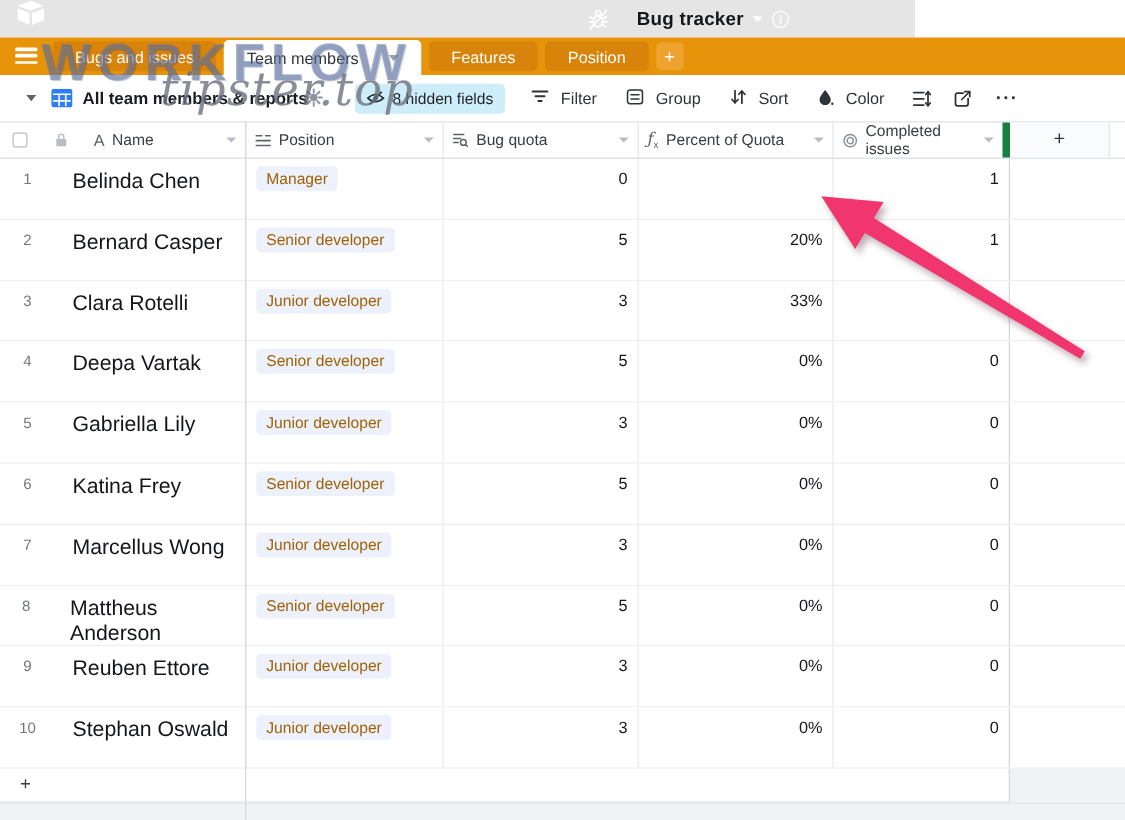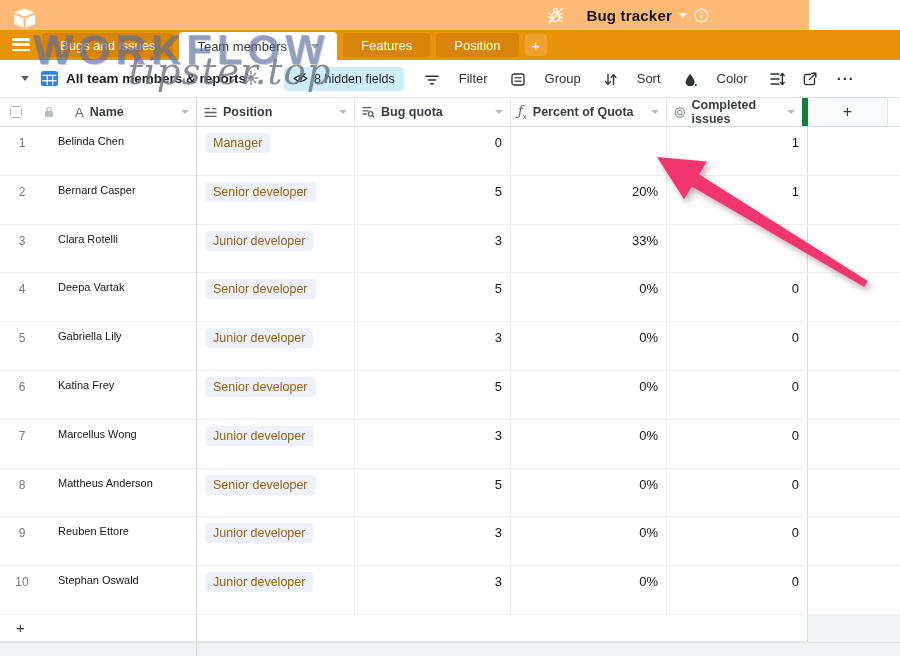--- a/index.html
+++ b/index.html
@@ -1,70 +1,70 @@
 <!DOCTYPE html>
 <html><head>
 <meta charset="utf-8">
 <style>
   * { margin:0; padding:0; box-sizing:border-box; }
   html,body { width:900px; height:656px; overflow:hidden; }
   body { font-family:"Liberation Sans", sans-serif; background:#fff; position:relative; }
 
   
-  .topbar { position:absolute; left:0; top:0; width:809px; height:30px; background:#fdba74; display:flex; align-items:flex-end; }
+  .topbar { position:absolute; left:0; top:0; width:732px; height:30px; background:#e5e5e5; display:flex; align-items:flex-start; }
   .logo { margin-left:12px; }
   .base-title { position:absolute; right:100px; top:0; height:30px; display:flex; align-items:center; gap:7px; color:#fff; }
   .base-title .name { font-size:15px; font-weight:700; letter-spacing:.2px; }
   .caret { width:0; height:0; border-left:4px solid transparent; border-right:4px solid transparent; border-top:5px solid rgba(255,255,255,.85); }
 
   
   .tabbar { position:absolute; left:0; top:30px; width:900px; height:30px; background:#E8940A; display:flex; align-items:flex-end; }
   .hamburger { width:18px; height:13px; margin:0 12px 9px 12px; display:flex; flex-direction:column; justify-content:space-between; cursor:pointer; }
   .hamburger span { display:block; height:2.5px; background:#fff; border-radius:2px; }
   .tab { height:24px; margin-bottom:3px; padding:0 18px; display:flex; align-items:center; border-radius:4px; color:#fff; font-size:13px; background:#D8830A; margin-right:6px; white-space:nowrap; }
   .tab.active { height:28px; margin-bottom:0; background:#fff; color:#333538; border-radius:4px 4px 0 0; gap:24px; }
   .tab.active .tabcaret { width:0; height:0; border-left:4px solid transparent; border-right:4px solid transparent; border-top:5px solid #9aa0a6; }
   .addtab { width:22px; height:22px; margin-bottom:4px; background:#EFA32F; border-radius:4px; color:#fff; font-size:15px; display:flex; align-items:center; justify-content:center; }
 
   
   .toolbar { position:absolute; left:0; top:60px; width:900px; height:37px; background:#fff; display:flex; align-items:center; font-size:13px; color:#2f3237; }
   .tb-caret { width:0; height:0; border-left:4px solid transparent; border-right:4px solid transparent; border-top:5px solid #5f6368; margin:0 12px 0 21px; }
   .view-name { font-weight:700; font-size:13.5px; color:#1a1c1f; margin-left:8px; }
   .pill { margin-left:38px; background:#CDEEF8; border-radius:4px; padding:5px 9px; display:flex; align-items:center; gap:6px; font-size:12.5px; color:#1f2328; }
-  .tbtn { display:flex; align-items:flex-end; gap:20px; margin-left:23px; color:#2f3237; }
+  .tbtn { display:flex; align-items:flex-start; gap:10px; margin-left:23px; color:#2f3237; }
   .tbtn svg, .pill svg { display:block; }
   .more-dots { margin-left:20px; font-size:15px; letter-spacing:1px; color:#2f3237; font-weight:700; }
 
   
   .grid { position:absolute; left:0; top:97px; width:900px; bottom:0; background:#fff; }
   .side-canvas { position:absolute; left:808px; top:30px; right:0; bottom:0; background:#F1F2F4; }
   .footer-strip { position:absolute; left:0; right:0; top:545px; bottom:0; background:#F1F2F4; border-top:1px solid #e3e5e9; }
   .full-vline { position:absolute; left:196px; top:0; bottom:0; width:1px; background:#d5d8dd; z-index:3; }
 
   .ghead { position:relative; display:flex; height:30px; border-top:1px solid #dee1e6; border-bottom:1px solid #d8dbe0; background:#fff; z-index:2; font-size:12.5px; color:#3a3d42; }
   .hc { display:flex; align-items:center; border-right:1px solid #e2e5e9; padding:0 7px; }
-  .hc .lbl { margin-left:6px;font-weight:bold; }
+  .hc .lbl { margin-left:6px; }
   .hcaret { margin-left:auto; width:0; height:0; border-left:4px solid transparent; border-right:4px solid transparent; border-top:4px solid #b8bcc2; }
   .hc0 { width:197px; border-right:1px solid #d5d8dd; padding-left:10px; }
   .hc1 { width:158px; } .hc2 { width:156px; } .hc3 { width:156px; }
   .hc4 { width:141px; border-right:6px solid #15803d; }
   .hc5 { width:80px; background:#FAFBFC; justify-content:center; font-size:16px; color:#33363b; border-right:1px solid #e2e5e9; }
   .hfill { flex:1; background:#fff; }
   .checkbox { width:12px; height:12px; border:1px solid #b9bdc4; border-radius:2.5px; background:#fff; }
   .lockicon { margin-left:22px; }
   .a-icon { margin-left:21px; font-size:13px; color:#5f6368; font-weight:400; }
   .fx { font-size:13px; font-style:italic; font-family:"DejaVu Serif", serif; color:#5f6368; }
   .fx sub { font-size:8px; font-style:normal; font-family:"Liberation Sans", sans-serif; }
 
   .gbody { position:relative; z-index:1; }
   .row { display:flex; height:48.8px; border-bottom:1px solid #eceef1; background:#fff; }
   .cell { border-right:1px solid #e7eaee; padding-top:8px; }
   .c0 { width:197px; border-right:1px solid #d5d8dd; display:flex; }
   .rownum { width:44px; text-align:center; font-size:12px; color:#73777d; padding-top:1px; }
-  .name { font-size:11px; color:#141619; padding-left:14px; }
+  .name { font-size:17px; color:#141619; padding-left:14px; }
   .c1 { width:158px; padding-left:8px; padding-top:6px; }
   .chip { display:inline-block; background:#EDF1FB; border-radius:4px; padding:3px 8px; font-size:12.5px; color:#a16207; }
   .c2 { width:156px; } .c3 { width:156px; }
   .c4 { width:141px; border-right:1px solid #d5d8dd; }
   .num { text-align:right; padding-right:8px; font-size:13px; color:#141619; }
 
   .addrow { display:flex; align-items:center; width:808px; height:27px; background:#fff; border-bottom:1px solid #e3e5e9; border-right:1px solid #d5d8dd; position:relative; z-index:1; }
   .addrow .plus { margin-left:16px; font-size:15px; color:#3a3d42; }
 
   

